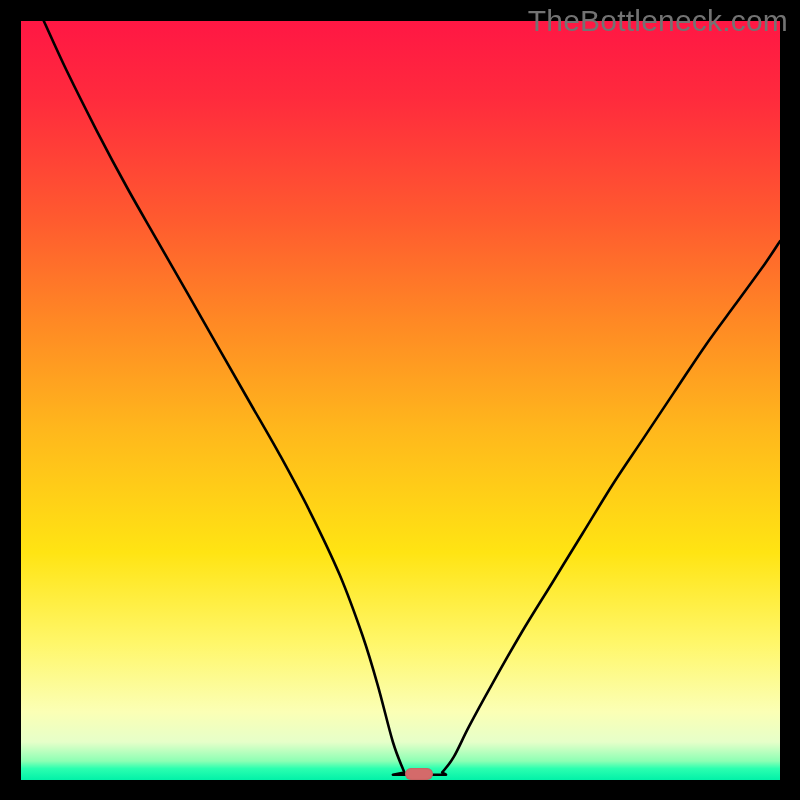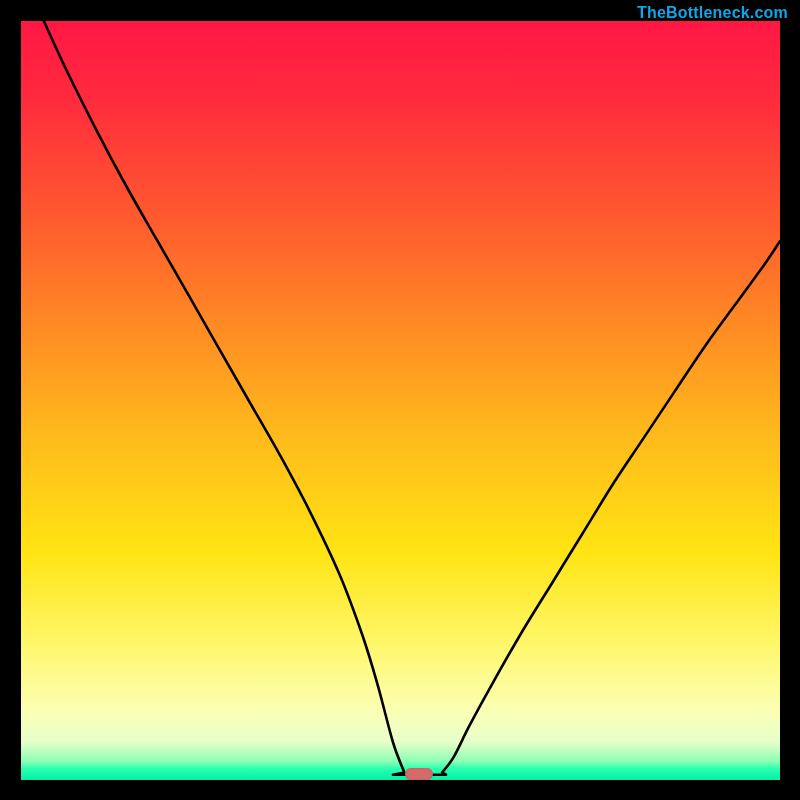--- a/index.html
+++ b/index.html
@@ -7,26 +7,25 @@
   .frame {
     position: relative;
     width: 800px;
     height: 800px;
     background: #000;
   }
   .watermark {
     position: absolute;
     top: 4px;
     right: 12px;
-    color: #0ea5e9;
+    color: #737373;
     font-family: Arial, sans-serif;
-    font-size: 16px;
+    font-size: 30px;
     letter-spacing: 0.2px;
     z-index: 5;
-    font-weight: bold;
   }
   .plot-area {
     position: absolute;
     left: 20.5px;
     top: 20.5px;
     width: 759px;
     height: 759px;
     overflow: hidden;
   }
   .gradient {

